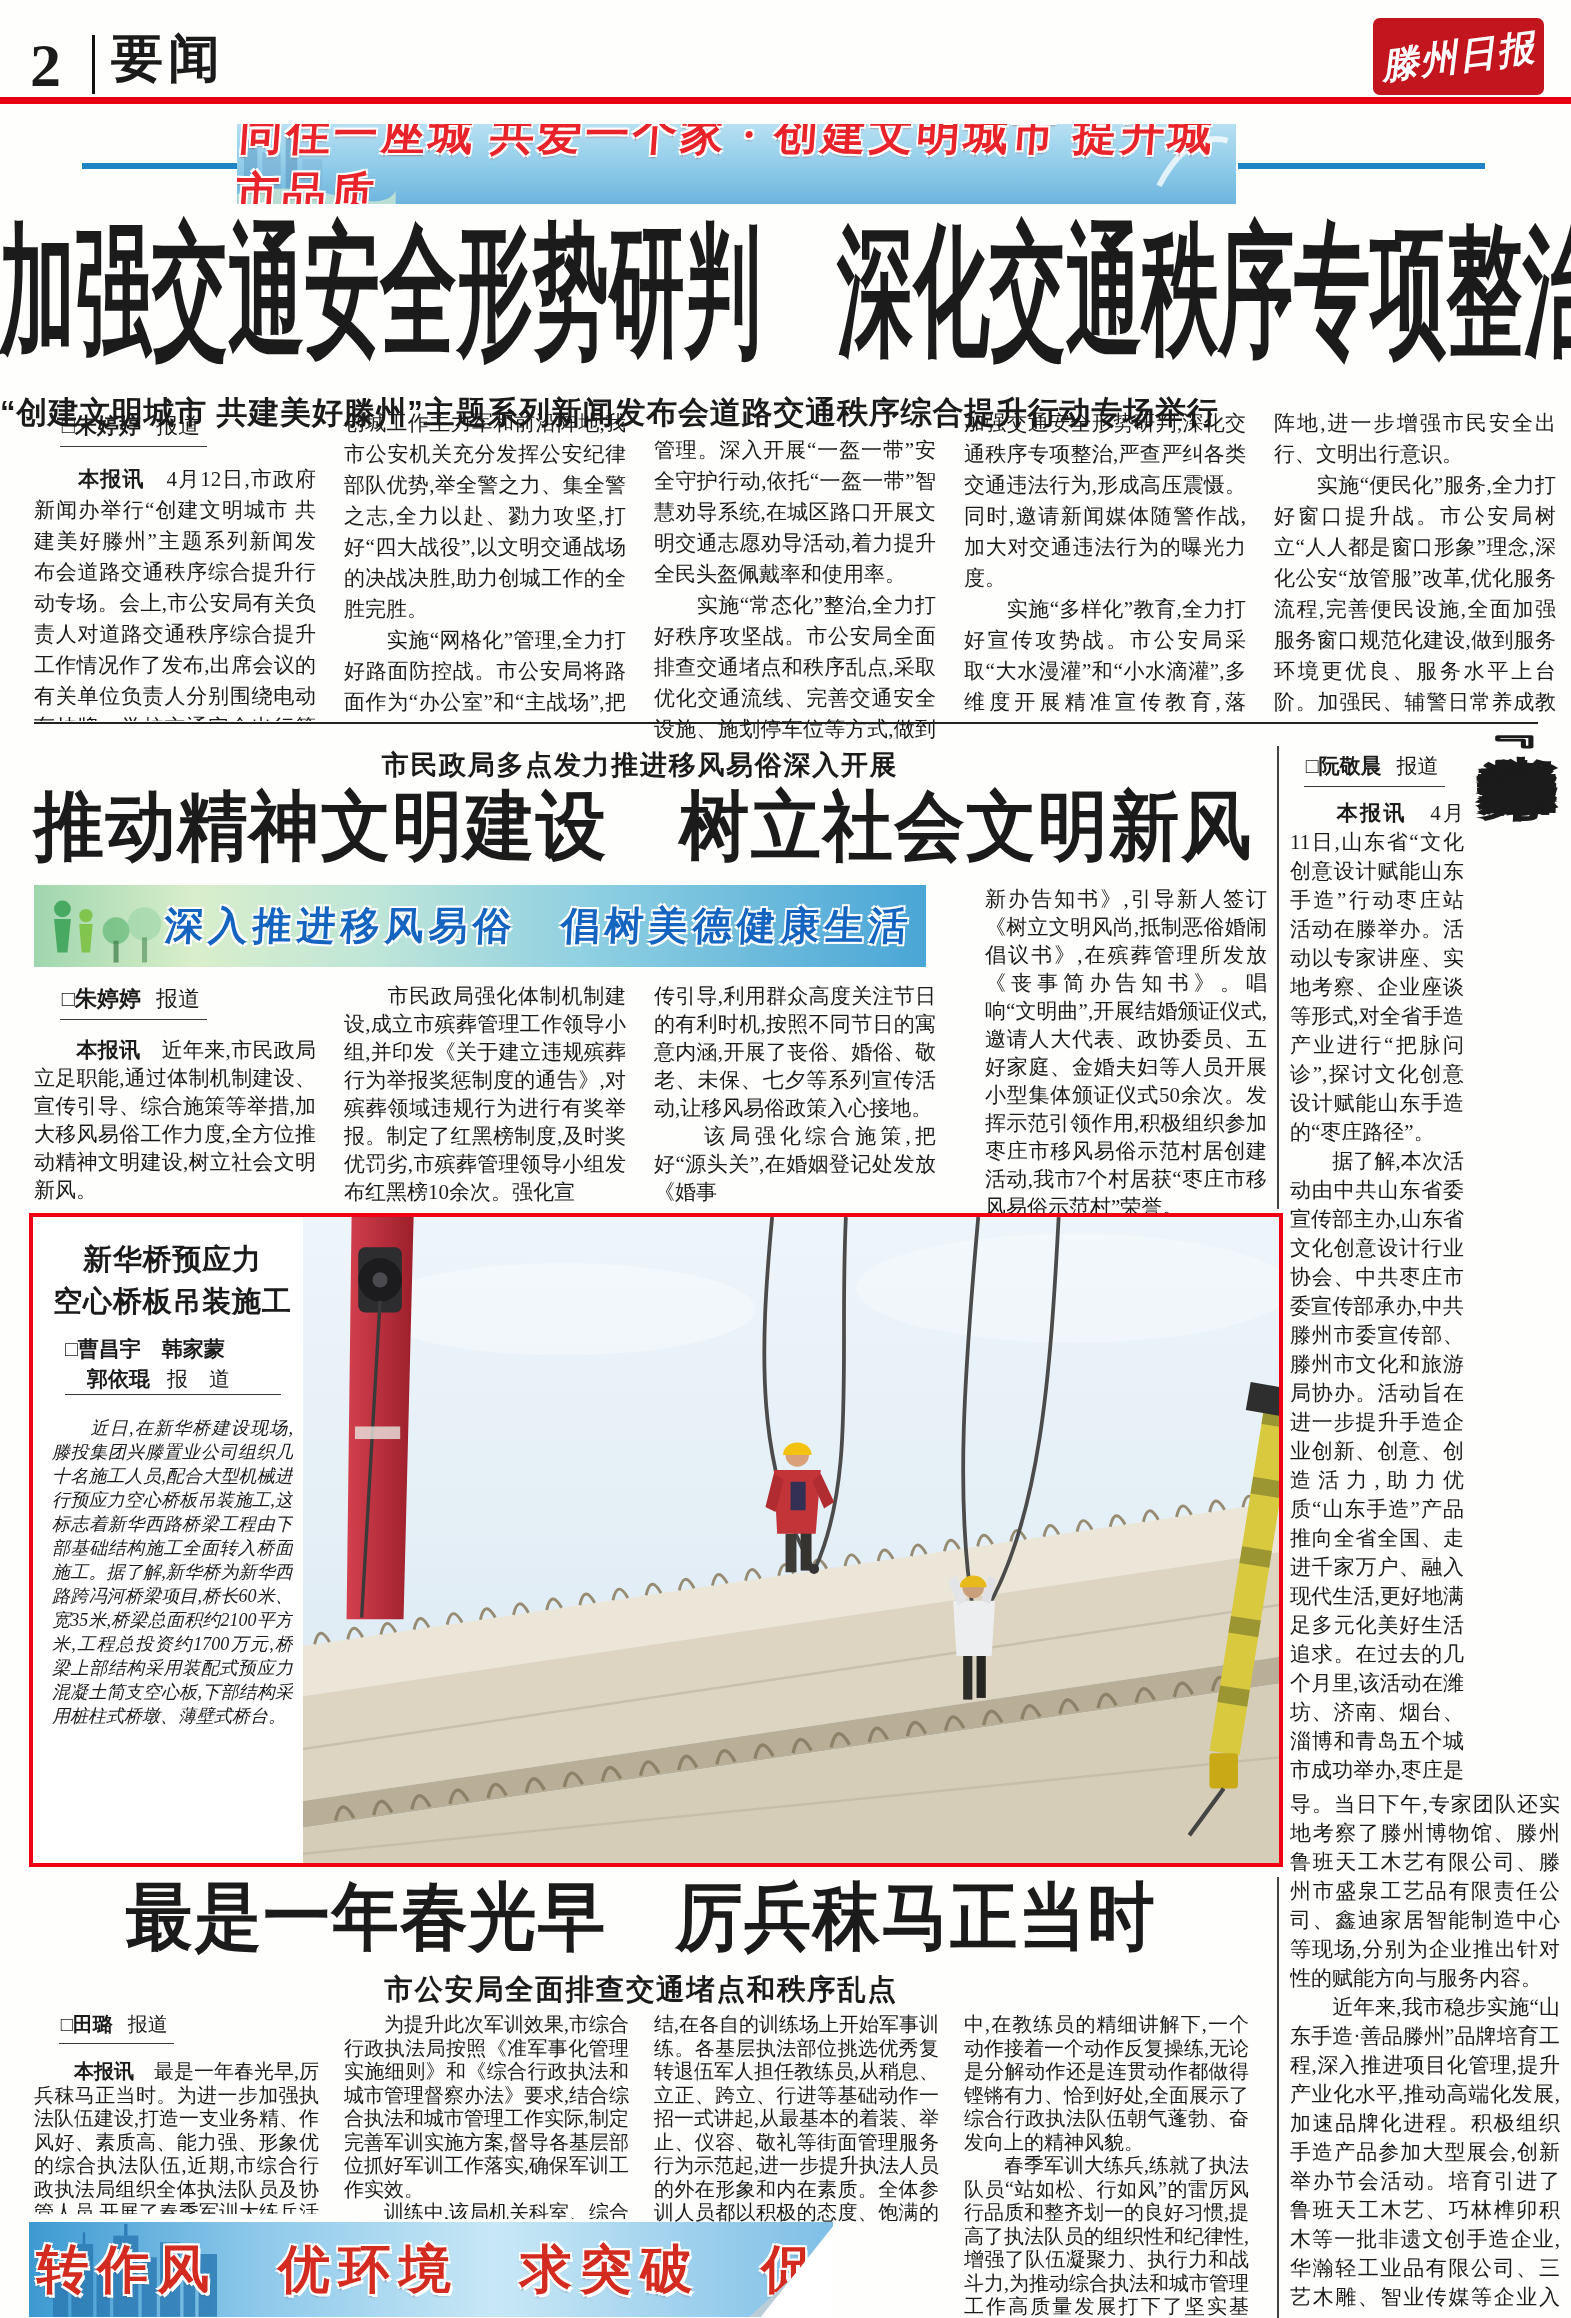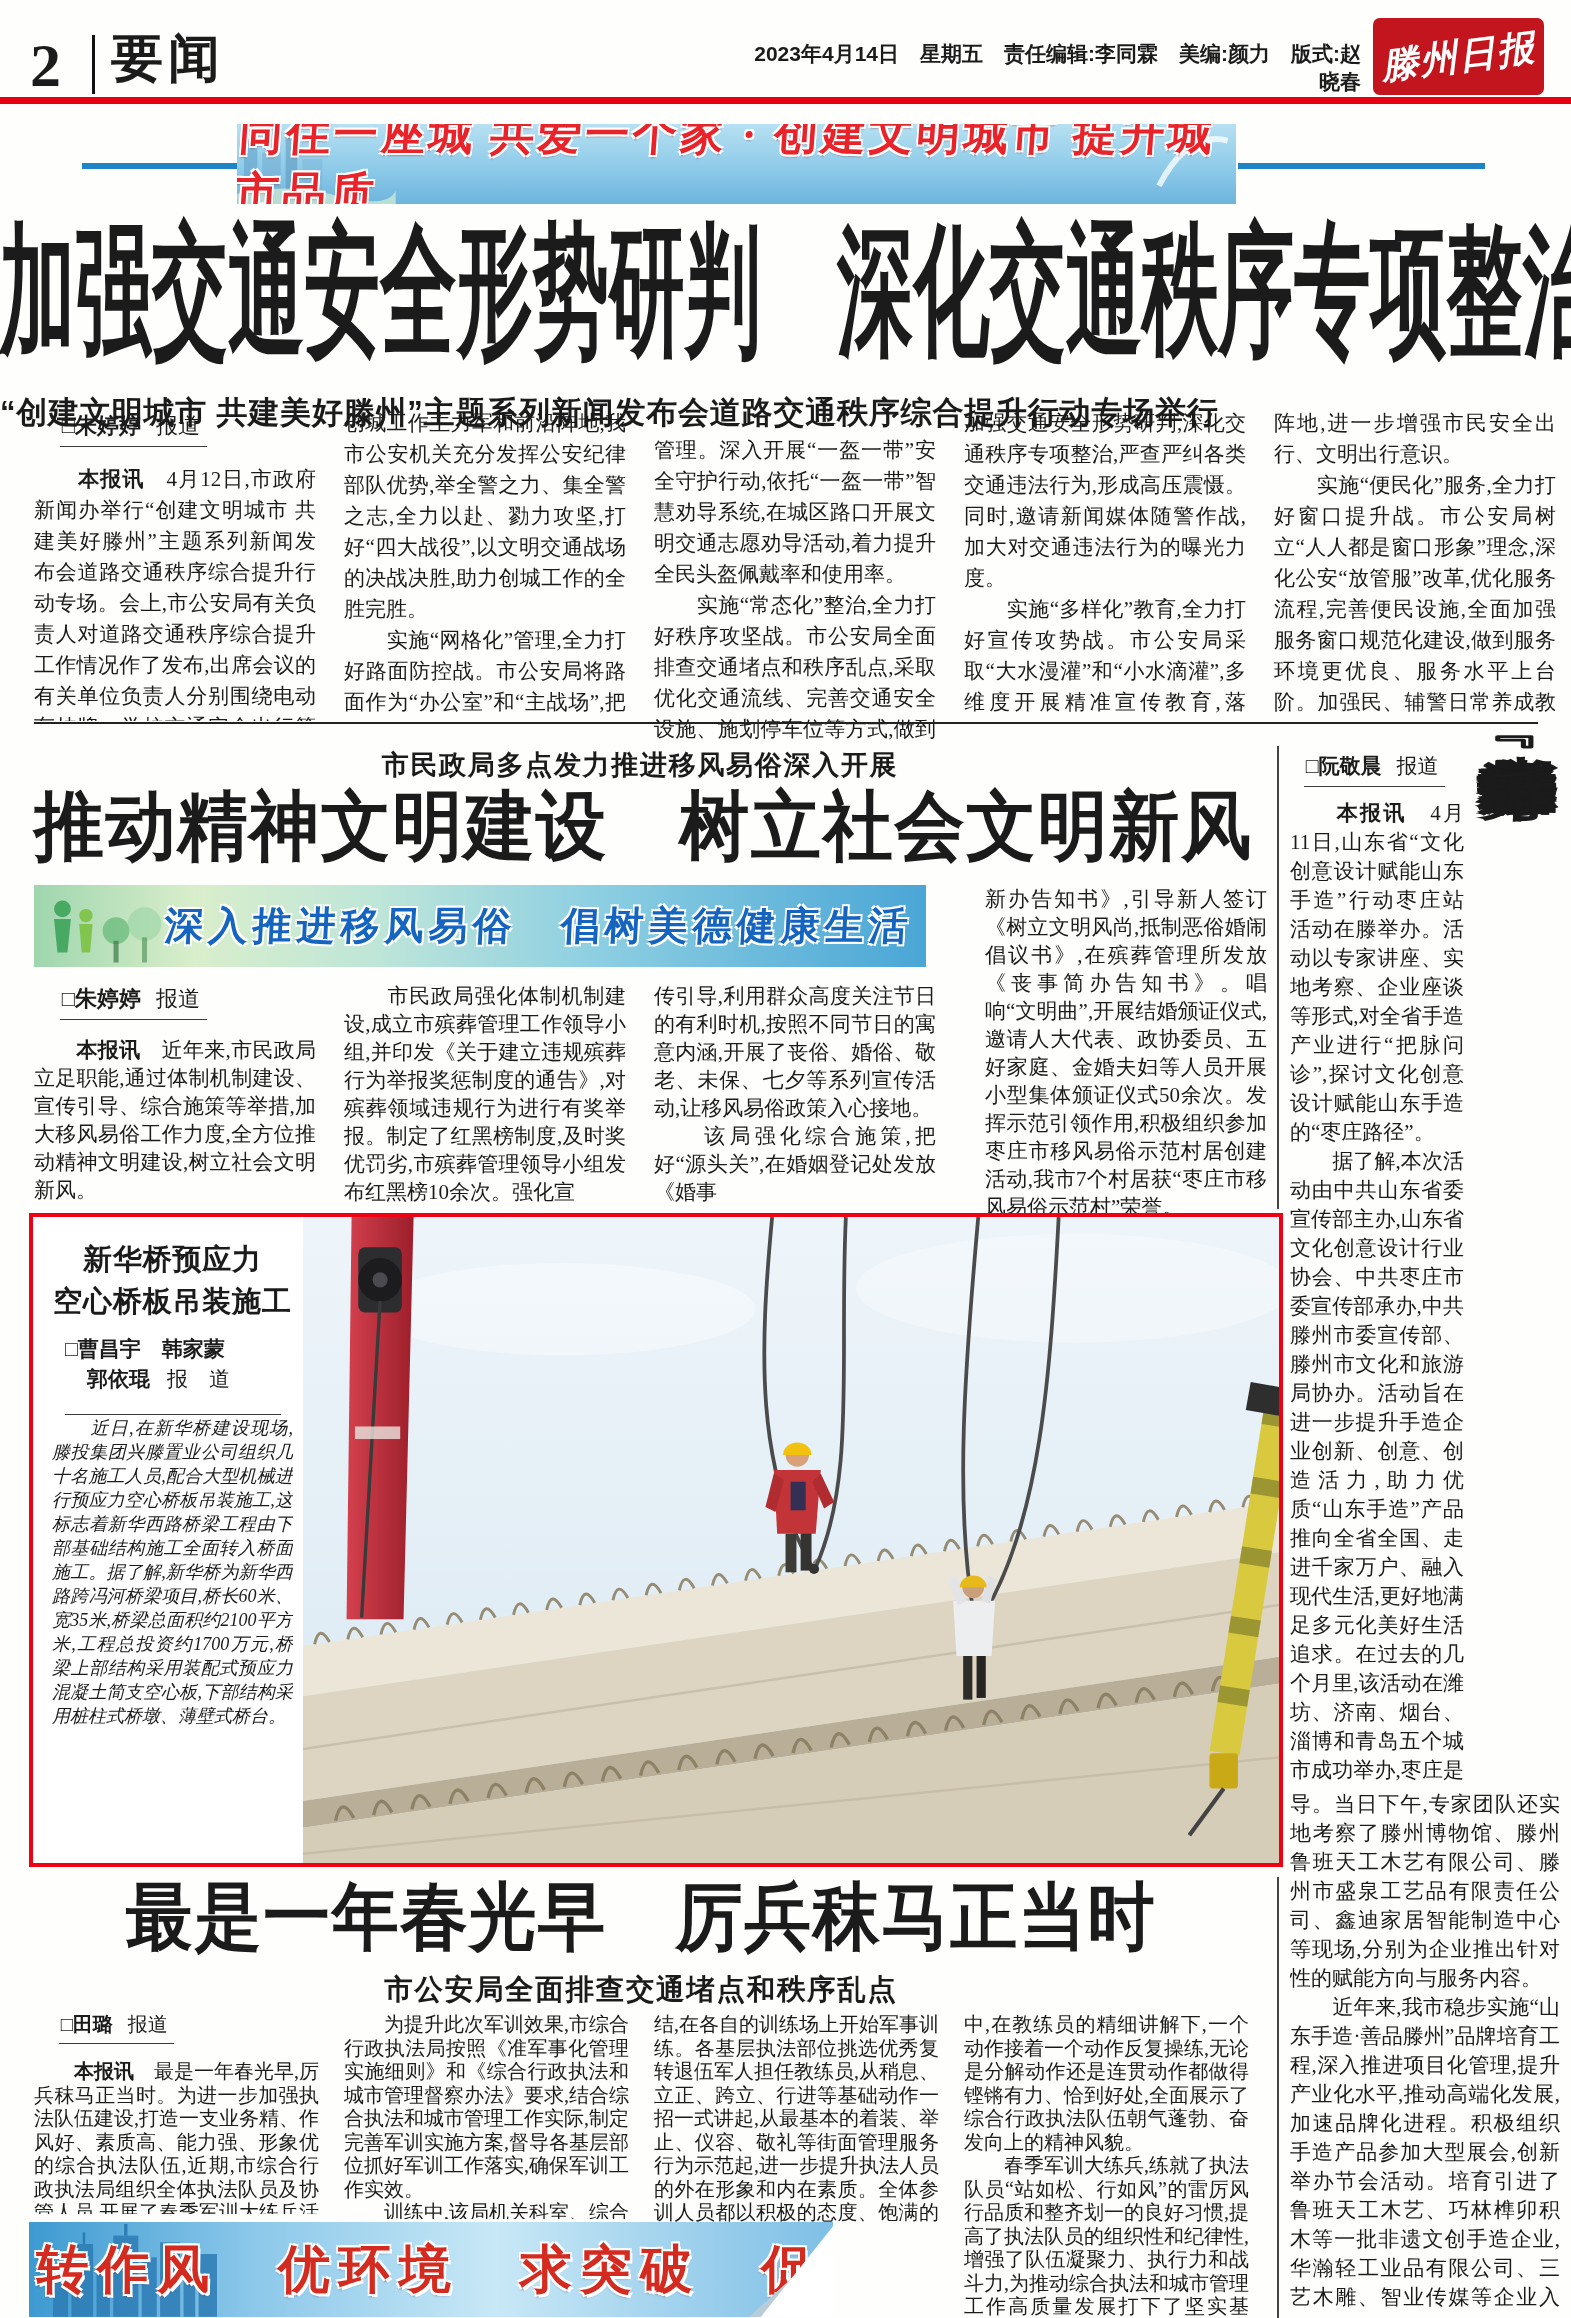--- a/index.html
+++ b/index.html
@@ -60,21 +60,21 @@
   .narrow-col{left:1290px;top:798px;width:174px;height:987px;font-size:21px;line-height:29px;text-align:justify;overflow:hidden;white-space:pre-line;}
   .vertical-headline{left:1465px;top:722px;width:106px;height:2028px;writing-mode:vertical-rl;
      font-size:80px;font-weight:900;line-height:106px;letter-spacing:1.7px;
      transform:scaleY(.525);transform-origin:top left;white-space:nowrap;}
   .wide-col{left:1290px;top:1790px;width:270px;height:525px;font-size:21px;line-height:29px;text-align:justify;overflow:hidden;white-space:pre-line;}
 
   
   .photo-box{left:29px;top:1213px;width:1254px;height:654px;border:4.2px solid #ef0013;background:#fff;box-sizing:border-box;}
   .photo-title{left:50px;top:1238px;width:245px;text-align:center;font-size:29px;font-weight:800;line-height:42px;
      font-family:"Liberation Sans","DejaVu Sans",sans-serif;letter-spacing:0.8px;}
-  .photo-byline{left:65px;top:1334px;width:216px;font-size:21px;line-height:30px;border-bottom:1.7px solid #3a3a3a;padding-bottom:20px;}
+  .photo-byline{left:65px;top:1334px;width:216px;font-size:21px;line-height:30px;border-bottom:1.7px solid #3a3a3a;padding-bottom:0;}
   .photo-byline b{font-family:"Liberation Sans","DejaVu Sans",sans-serif;}
   .photo-caption{left:52px;top:1416px;width:241px;font-size:18px;line-height:24px;text-align:justify;font-style:italic;overflow:hidden;}
   .photo-frame{left:303px;top:1217px;width:976px;height:646px;}
 
   
   .headline3{left:0;top:1875px;width:1282px;text-align:center;font-size:67px;font-weight:900;letter-spacing:1.7px;line-height:1.15;}
   .headline3 span{display:inline-block;transform:scale(1,1.1);transform-origin:top center;white-space:nowrap;}
   .subtitle3{left:0;top:1971px;width:1282px;text-align:center;font-size:28.5px;font-weight:600;letter-spacing:1.7px;}
   .col3x{width:285px;font-size:20px;line-height:23.5px;text-align:justify;overflow:hidden;white-space:pre-line;}
 
@@ -85,21 +85,20 @@
      font-size:52px;font-weight:900;color:#d42b20;letter-spacing:8.4px;white-space:nowrap;
      text-shadow:-1.7px -1.7px 0 #fff,1.7px -1.7px 0 #fff,-1.7px 1.7px 0 #fff,2.5px 2.5px 0 #fff,0 3.4px 2.5px rgba(60,60,90,.4);}
 </style>
 </head>
 <body>
 
 <div class="abs pagenum">2</div>
 <div class="abs head-divider"></div>
 <div class="abs section-title sans">要闻</div>
 <div class="abs header-meta sans">
-  <div>2023年4月14日　星期五　责任编辑:李同霖　美编:颜力　版式:赵晓春</div>
 </div>
 <div class="abs masthead">
   <span>滕州日报</span>
 </div>
 <div class="abs red-rule"></div>
 
 <div class="abs blue-line" style="left:82px;width:155px;"></div>
 <div class="abs blue-line" style="left:1238px;width:247px;"></div>
 <div class="abs banner-top">
   <svg style="position:absolute;left:0;top:0;" width="159" height="80" viewBox="0 0 190 96">

